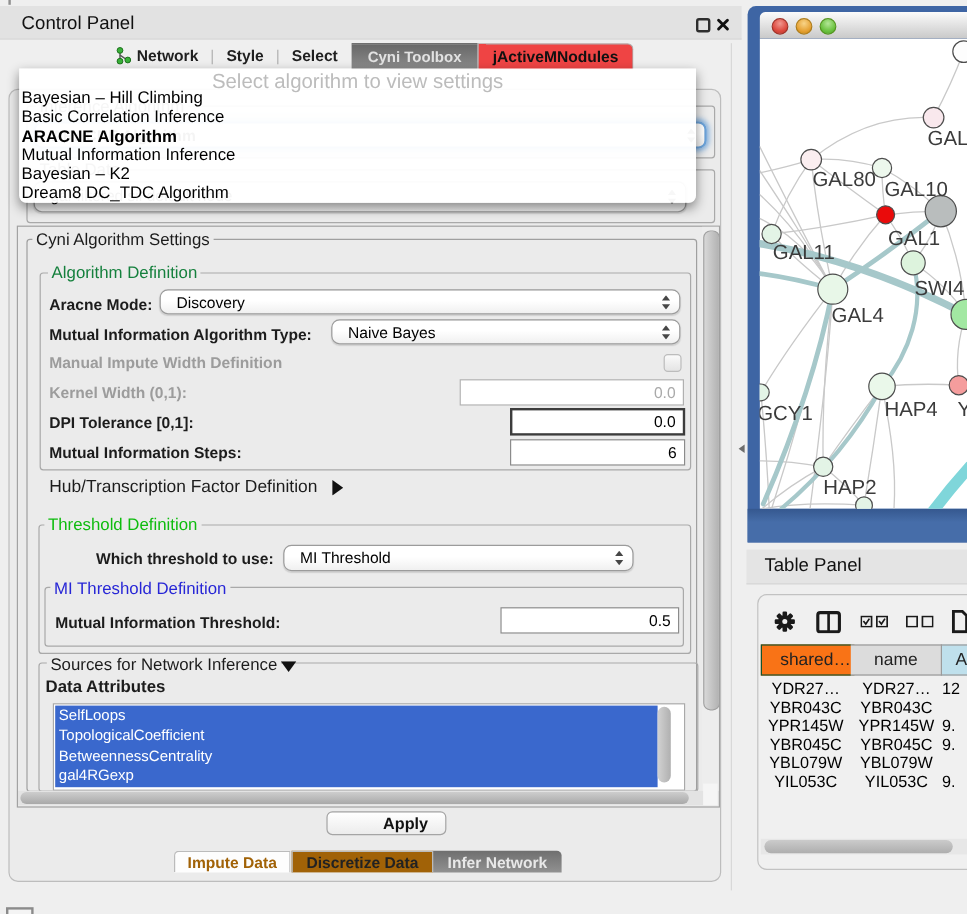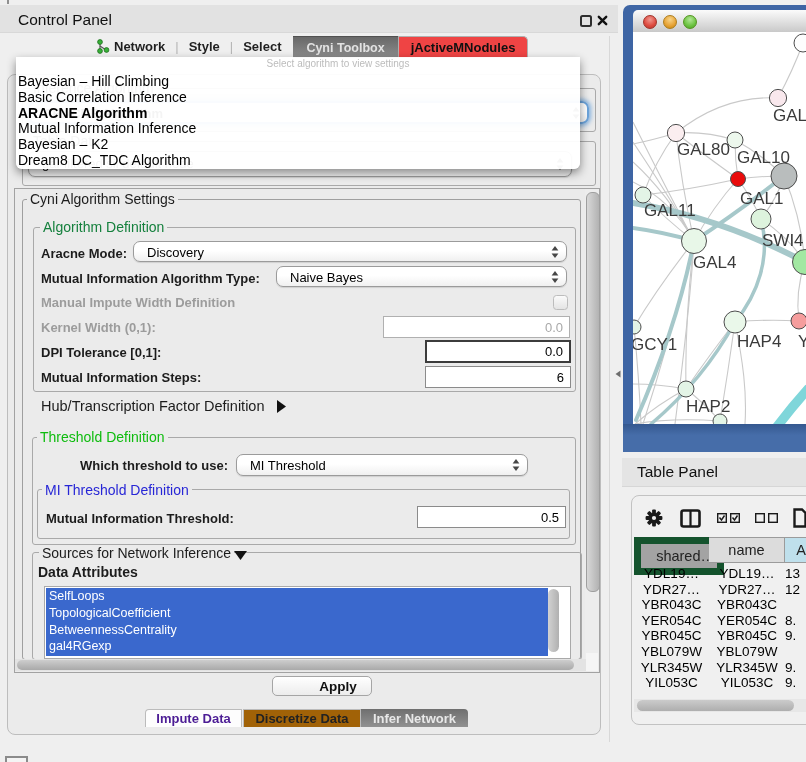--- a/index.html
+++ b/index.html
@@ -141,26 +141,26 @@
 <div class="abs" style="left:15px;top:659px;width:571px;height:12px;background:#e3e3e3;"></div>
 <div class="abs" style="left:17px;top:660px;width:557px;height:10px;background:linear-gradient(#cdcdcd,#a9a9a9);border-radius:5px;"></div>
 
 <div class="abs" style="left:585px;top:189px;width:14px;height:470px;background:#ededed;"></div>
 <div class="abs" style="left:586px;top:192px;width:12px;height:398px;background:linear-gradient(90deg,#d8d8d8,#b2b2b2);border-radius:6px;border:0.5px solid #9f9f9f;"></div>
 
 <div class="abs" style="left:586px;top:653px;width:12px;height:18px;background:#f5f5f5;"></div>
 
 <div class="abs" style="left:272px;top:676px;width:66px;height:18px;background:linear-gradient(#ffffff,#ececec);border:1px solid #a5a5a5;border-radius:5px;font-size:13.5px;font-weight:bold;color:#111;display:flex;align-items:center;justify-content:center;padding-left:32px;">Apply</div>
 
-<div class="abs" style="left:145px;top:709px;width:95px;height:17px;background:#fdfdfd;border:1px solid #bbb;border-bottom:none;border-top-left-radius:4px;font-size:13px;font-weight:bold;color:#4c1d95;display:flex;align-items:center;justify-content:center;">Impute Data</div>
+<div class="abs" style="left:145px;top:709px;width:95px;height:17px;background:#fdfdfd;border:1px solid #bbb;border-bottom:none;border-top-left-radius:4px;font-size:13px;font-weight:bold;color:#a16207;display:flex;align-items:center;justify-content:center;">Impute Data</div>
 <div class="abs" style="left:243px;top:709px;width:116px;height:17px;background:#a16207;border:1px solid #bbb;border-bottom:none;font-size:13px;font-weight:bold;color:#222;display:flex;align-items:center;justify-content:center;">Discretize Data</div>
 <div class="abs" style="left:361px;top:709px;width:107px;height:18px;background:linear-gradient(#6f6f6f,#919191);border-top-right-radius:4px;font-size:13px;font-weight:bold;color:#e8e8e8;display:flex;align-items:center;justify-content:center;">Infer Network</div>
 
 <div class="abs" style="left:16px;top:57px;width:564px;height:112px;background:rgba(255,255,255,0.955);border-radius:0 0 6px 6px;box-shadow:0 4px 10px rgba(0,0,0,0.45);font-size:14px;color:#000;">
-  <div style="position:absolute;left:0;top:1px;width:100%;text-align:center;color:#bcbcbc;font-size:10px;margin-left:40px;">Select algorithm to view settings</div>
+  <div style="position:absolute;left:0;top:1px;width:100%;text-align:center;color:#bcbcbc;font-size:17px;">Select algorithm to view settings</div>
   <div style="position:absolute;left:2px;top:17px;line-height:15.8px;">
     Bayesian – Hill Climbing<br>
     Basic Correlation Inference<br>
     <b>ARACNE Algorithm</b><br>
     Mutual Information Inference<br>
     Bayesian – K2<br>
     Dream8 DC_TDC Algorithm
   </div>
 </div>
 
@@ -292,31 +292,29 @@
   <path d="M15.5 4.5 L17.5 7 L20.5 2.5" fill="none" stroke="#1a1a1a" stroke-width="1.4"></path>
 </svg>
 <svg class="abs" style="left:755px;top:513px;" width="23" height="10" viewBox="0 0 23 10">
   <rect x="0.7" y="0.7" width="8.6" height="8.6" fill="none" stroke="#1a1a1a" stroke-width="1.4"></rect>
   <rect x="13.7" y="0.7" width="8.6" height="8.6" fill="none" stroke="#1a1a1a" stroke-width="1.4"></rect>
 </svg>
 <svg class="abs" style="left:793px;top:508px;" width="13" height="20" viewBox="0 0 13 20">
   <path d="M1.5 1.5 L9 1.5 L12.5 5 L12.5 18.5 L1.5 18.5 Z" fill="none" stroke="#1a1a1a" stroke-width="2.4"></path>
 </svg>
 
-<div class="abs" style="left:634px;top:537px;width:74px;height:24px;background:#a3a3a3;border:7px solid #14532d;font-size:14.5px;color:#222;display:flex;align-items:center;justify-content:flex-end;padding-right:2px;">shared…</div>
+<div class="abs" style="left:634px;top:537px;width:74px;height:24px;background:#f97316;border:1px solid #14532d;font-size:14.5px;color:#222;display:flex;align-items:center;justify-content:flex-end;padding-right:2px;">shared…</div>
 <div class="abs" style="left:709px;top:537px;width:75px;height:24px;background:#dcdcdc;border:1px solid #9b9b9b;border-left:none;font-size:14.5px;color:#222;display:flex;align-items:center;justify-content:center;">name</div>
 <div class="abs" style="left:785px;top:537px;width:21px;height:24px;background:#bfe0ec;border:1px solid #9b9b9b;border-left:none;border-right:none;font-size:14.5px;color:#222;display:flex;align-items:center;justify-content:flex-end;">A</div>
 
 <div class="abs" style="left:634px;top:566px;width:172px;height:135px;font-size:13.5px;color:#000;line-height:15.6px;overflow:hidden;white-space:nowrap;">
-  <div><span style="display:inline-block;width:75px;text-align:center;">YDL19…</span><span style="display:inline-block;width:76px;text-align:center;">YDL19…</span><span>13</span></div>
   <div><span style="display:inline-block;width:75px;text-align:center;">YDR27…</span><span style="display:inline-block;width:76px;text-align:center;">YDR27…</span><span>12</span></div>
   <div><span style="display:inline-block;width:75px;text-align:center;">YBR043C</span><span style="display:inline-block;width:76px;text-align:center;">YBR043C</span><span></span></div>
-  <div><span style="display:inline-block;width:75px;text-align:center;">YER054C</span><span style="display:inline-block;width:76px;text-align:center;">YER054C</span><span>8.</span></div>
+  <div><span style="display:inline-block;width:75px;text-align:center;">YPR145W</span><span style="display:inline-block;width:76px;text-align:center;">YPR145W</span><span>9.</span></div>
   <div><span style="display:inline-block;width:75px;text-align:center;">YBR045C</span><span style="display:inline-block;width:76px;text-align:center;">YBR045C</span><span>9.</span></div>
   <div><span style="display:inline-block;width:75px;text-align:center;">YBL079W</span><span style="display:inline-block;width:76px;text-align:center;">YBL079W</span><span></span></div>
-  <div><span style="display:inline-block;width:75px;text-align:center;">YLR345W</span><span style="display:inline-block;width:76px;text-align:center;">YLR345W</span><span>9.</span></div>
   <div><span style="display:inline-block;width:75px;text-align:center;">YIL053C</span><span style="display:inline-block;width:76px;text-align:center;">YIL053C</span><span>9.</span></div>
 </div>
 
 <div class="abs" style="left:634px;top:699px;width:172px;height:13px;background:#e7e7e7;"></div>
 <div class="abs" style="left:637px;top:700px;width:157px;height:11px;background:linear-gradient(#cbcbcb,#aeaeae);border-radius:6px;"></div>
 
 <div class="abs" style="left:5px;top:756px;width:19px;height:10px;border:2.5px solid #8b8b8b;background:#f4f4f4;"></div>
 
 </body></html>

